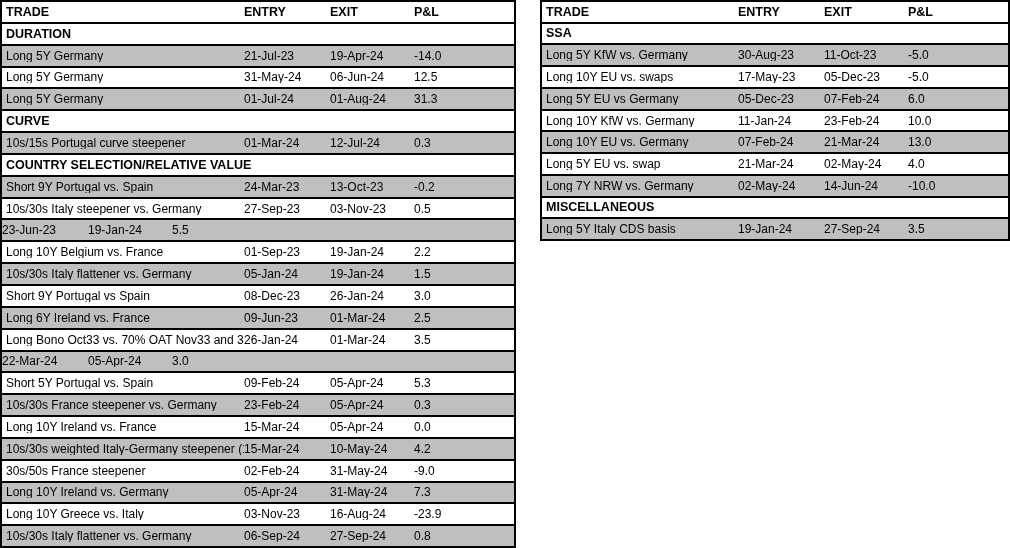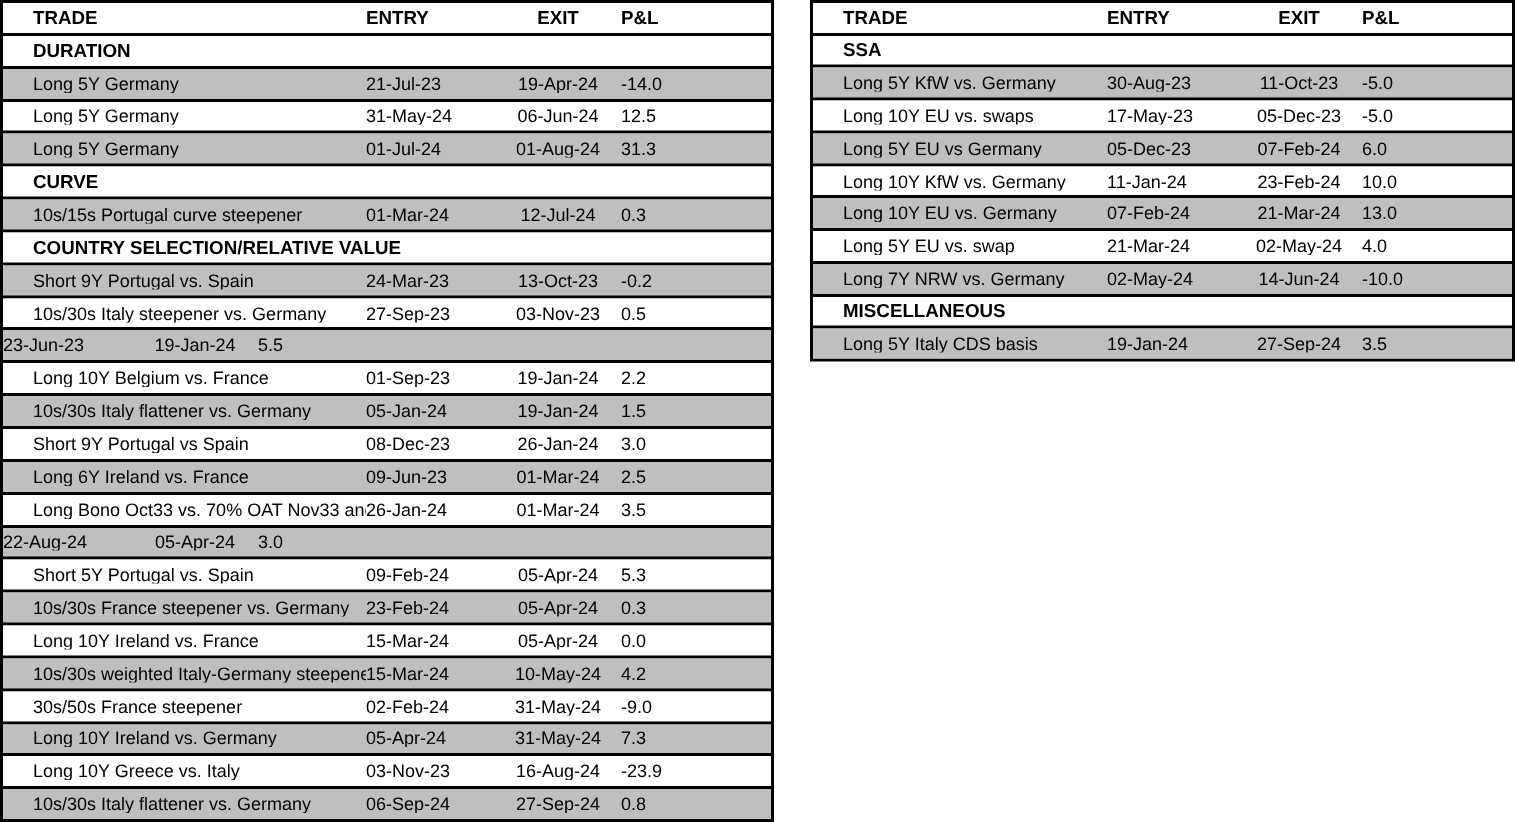--- a/index.html
+++ b/index.html
@@ -39,23 +39,23 @@
     min-height: 0;
   }
   .row:last-child { border-bottom: none; }
   .row.gray { background: #bfbfbf; }
   .cell {
     font-size: 12px;
     line-height: 1;
     white-space: nowrap;
     overflow: hidden;
   }
-  .cell.trade { flex: 1 1 auto; padding-left: 20px; text-align: left; }
+  .cell.trade { flex: 1 1 auto; padding-left: 4px; text-align: left; }
   .cell.entry { width: 86px; flex: 0 0 auto; text-align: left; }
-  .cell.exit  { width: 84px; flex: 0 0 auto; text-align: center; }
+  .cell.exit  { width: 84px; flex: 0 0 auto; text-align: left; }
   .cell.pnl   { width: 82px; flex: 0 0 auto; text-align: left; }
   .header-row .cell, .section-row .cell {
     font-weight: bold;
     font-size: 12.5px;
   }
 </style>
 </head>
 <body>
 
 <div id="canvas">
@@ -141,21 +141,21 @@
         <div class="cell exit">01-Mar-24</div>
         <div class="cell pnl">2.5</div>
       </div>
       <div class="row data-row">
         <div class="cell trade">Long Bono Oct33 vs. 70% OAT Nov33 and 30%</div>
         <div class="cell entry">26-Jan-24</div>
         <div class="cell exit">01-Mar-24</div>
         <div class="cell pnl">3.5</div>
       </div>
       <div class="row data-row gray">
-        <div class="cell entry">22-Aug-24</div>
+        <div class="cell entry">22-Mar-24</div>
         <div class="cell exit">05-Apr-24</div>
         <div class="cell pnl">3.0</div>
       </div>
       <div class="row data-row">
         <div class="cell trade">Short 5Y Portugal vs. Spain</div>
         <div class="cell entry">09-Feb-24</div>
         <div class="cell exit">05-Apr-24</div>
         <div class="cell pnl">5.3</div>
       </div>
       <div class="row data-row gray">

